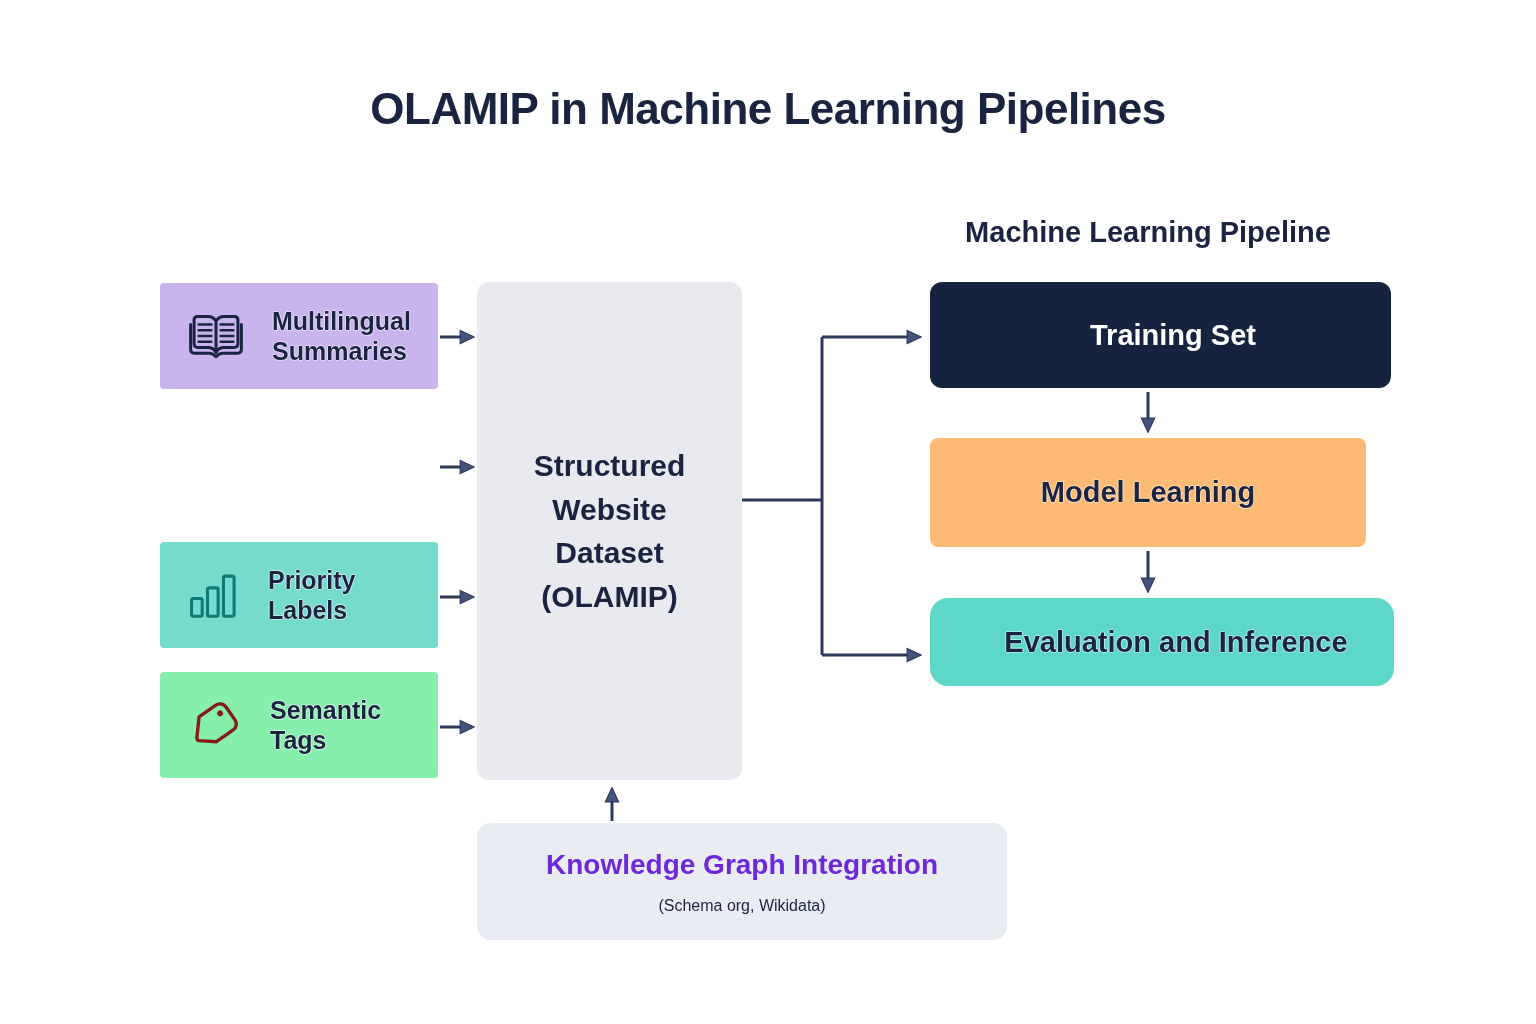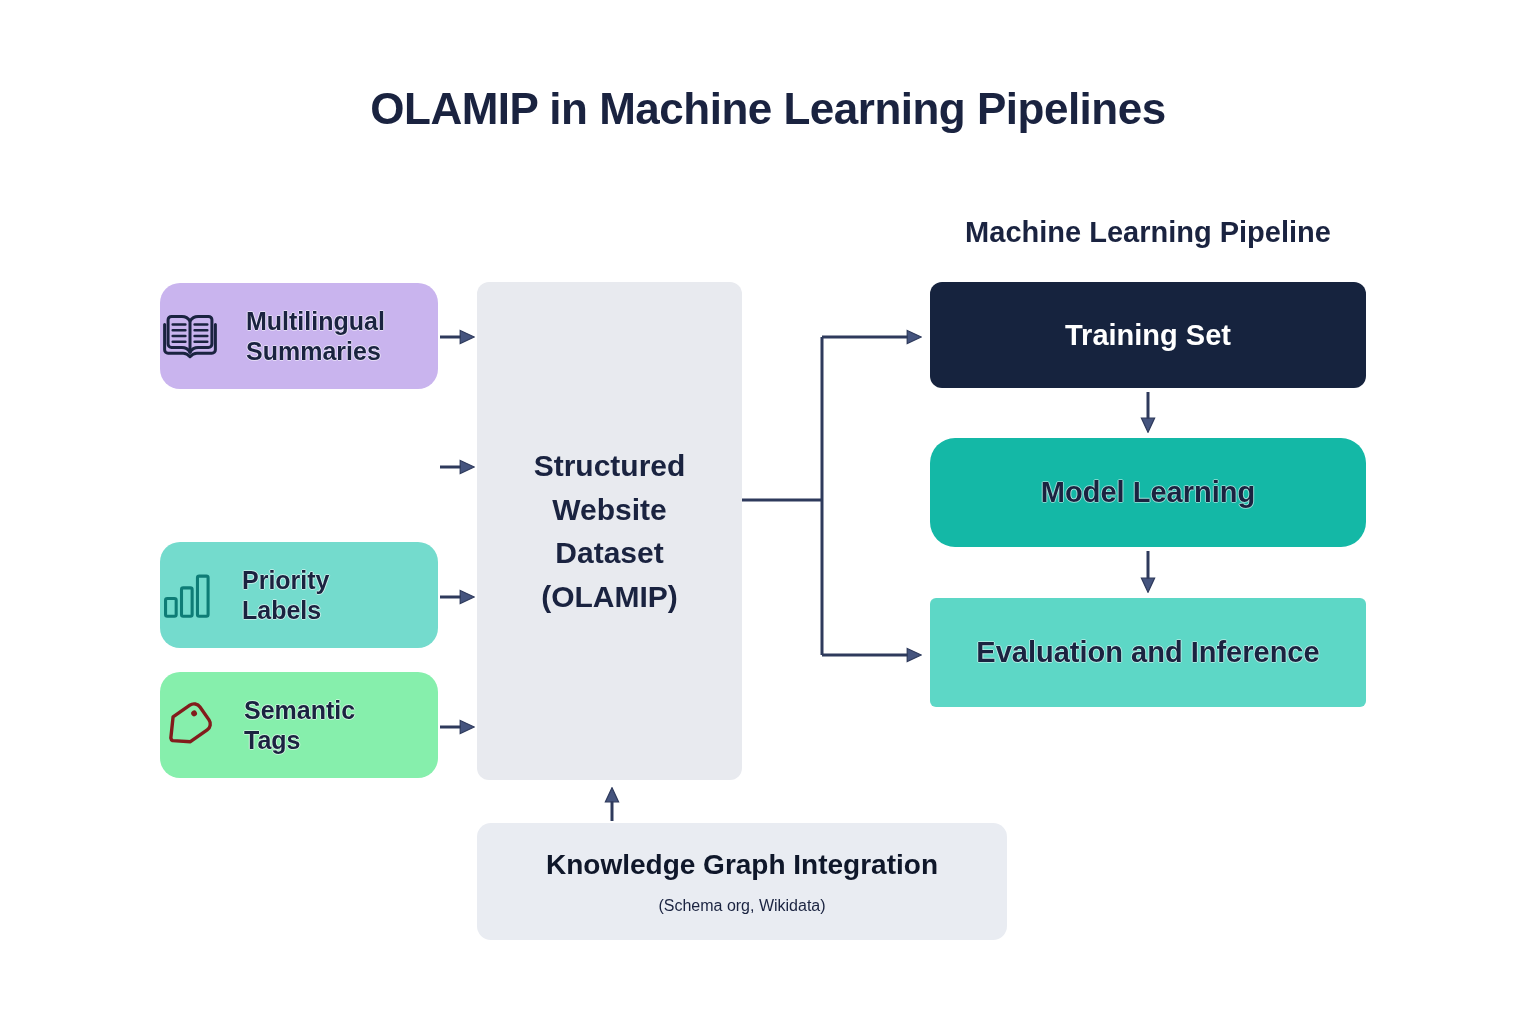--- a/index.html
+++ b/index.html
@@ -18,22 +18,22 @@
   }
   .col-heading{
     position:absolute;top:216px;text-align:center;
     font-size:29px;font-weight:700;color:#1a2340;
   }
   .col-heading.left{left:160px;width:582px;}
   .col-heading.right{left:930px;width:436px;}
 
   .src-box{
     position:absolute;left:160px;width:278px;height:106px;
-    border-radius:20px;display:flex;align-items:center;
-    box-sizing:border-box;gap:26px;
+    border-radius:4px;display:flex;align-items:center;
+    padding-left:26px;box-sizing:border-box;gap:26px;
   }
   .src-box .label{
     font-size:25px;font-weight:700;color:#1a2340;line-height:1.2;
     max-width:160px;
     text-shadow:0 1px 0 rgba(255,255,255,.5),0 -1px 0 rgba(255,255,255,.5),1px 0 0 rgba(255,255,255,.5),-1px 0 0 rgba(255,255,255,.5);
   }
   .src-box .icon{flex:0 0 auto;display:flex;align-items:center;justify-content:center;}
 
   .center-box{
     position:absolute;left:477px;top:282px;width:265px;height:498px;
@@ -51,21 +51,21 @@
   .stage-box .label{font-size:29px;font-weight:700;line-height:1.2;}
   .stage-box.colored .label{
     text-shadow:0 1px 0 rgba(255,255,255,.45),0 -1px 0 rgba(255,255,255,.45),1px 0 0 rgba(255,255,255,.45),-1px 0 0 rgba(255,255,255,.45);
   }
 
   .kg-box{
     position:absolute;left:477px;top:823px;width:530px;height:117px;
     border-radius:14px;display:flex;flex-direction:column;
     align-items:center;justify-content:center;
   }
-  .kg-box .kg-title{font-size:28px;font-weight:700;color:#0f172a;}
+  .kg-box .kg-title{font-size:28px;font-weight:700;color:#6d28d9;}
   .kg-box .kg-subtitle{font-size:16px;font-weight:500;color:#1a2340;margin-top:16px;}
 
   svg.connectors{position:absolute;left:0;top:0;pointer-events:none;}
   .arrow-line{stroke:#2e3a5c;stroke-width:3;fill:none;}
 </style>
 </head>
 <body>
 
 <div class="canvas">
 
@@ -107,29 +107,29 @@
         </g>
       </svg>
     </span>
     <span class="label">Semantic Tags</span>
   </div>
 
   <div class="center-box" style="background: rgb(232, 234, 239);">
     <div class="label">Structured Website Dataset (OLAMIP)</div>
   </div>
 
-  <div class="stage-box" style="top: 282px; height: 106px; border-radius: 12px; background: rgb(22, 35, 62); color: rgb(255, 255, 255);">
+  <div class="stage-box" style="top: 282px; height: 106px; border-radius: 12px; background: rgb(22, 35, 62); color: rgb(255, 255, 255); padding-left: 25px;">
     <span class="label">Training Set</span>
   </div>
 
-  <div class="stage-box colored" style="top: 438px; height: 109px; border-radius: 25px; background: #14b8a6; color: rgb(26, 35, 64);">
+  <div class="stage-box colored" style="top: 438px; height: 109px; border-radius: 8px; background: #fdba74; color: rgb(26, 35, 64);">
     <span class="label">Model Learning</span>
   </div>
 
-  <div class="stage-box colored" style="top: 598px; height: 109px; border-radius: 6px; background: rgb(93, 215, 198); color: rgb(26, 35, 64);">
+  <div class="stage-box colored" style="top: 598px; height: 88px; border-radius: 18px; background: rgb(93, 215, 198); color: rgb(26, 35, 64); padding-left: 28px;">
     <span class="label">Evaluation and Inference</span>
   </div>
 
   <div class="kg-box" style="background: rgb(233, 236, 242);">
     <div class="kg-title">Knowledge Graph Integration</div>
     <div class="kg-subtitle">(Schema org, Wikidata)</div>
   </div>
 
   <svg class="connectors" width="1536" height="1024" viewBox="0 0 1536 1024">
     <defs>

